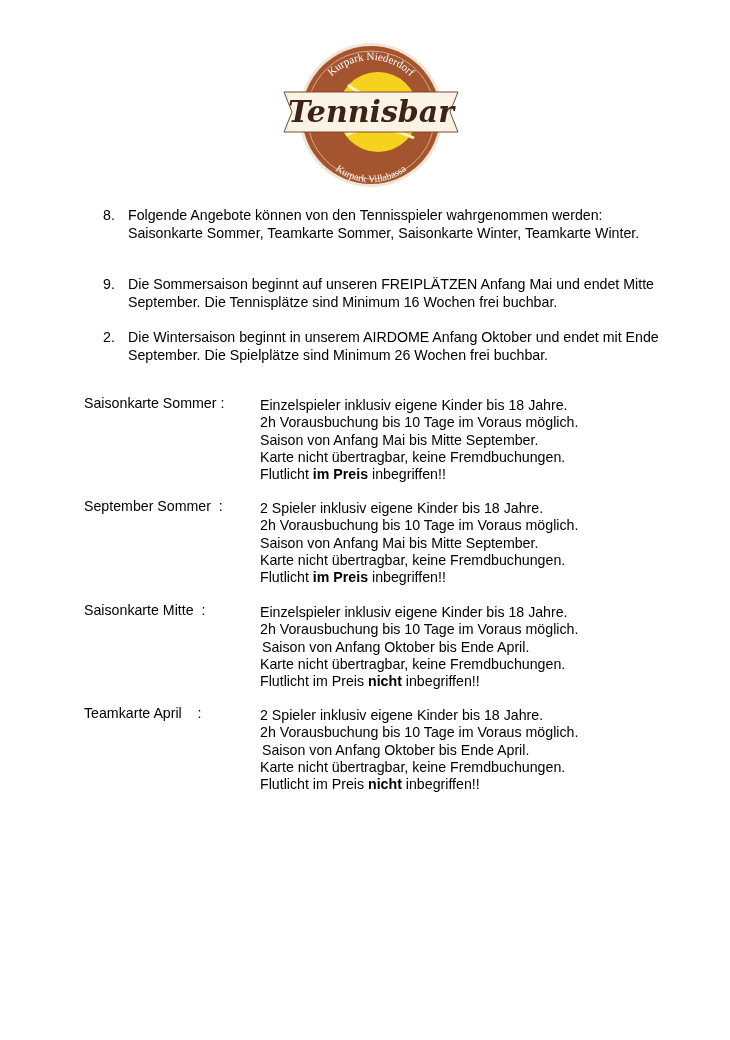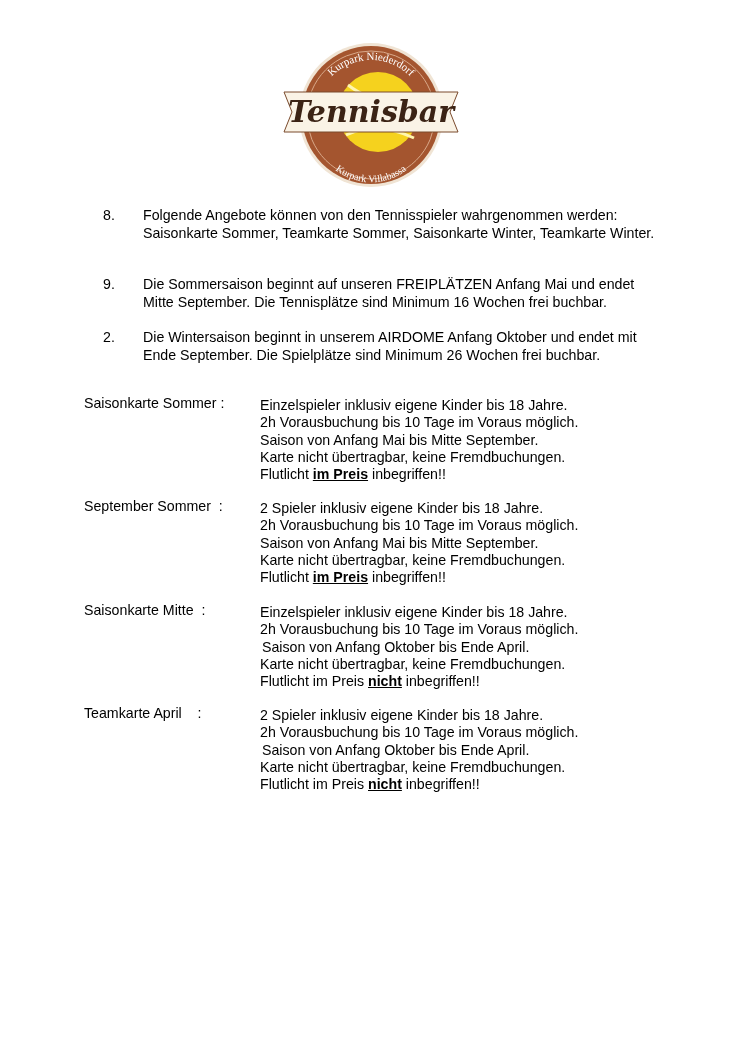--- a/index.html
+++ b/index.html
@@ -4,26 +4,26 @@
   <style>
     html, body { margin: 0; padding: 0; background: #ffffff; }
     body {
       width: 730px; height: 1040px; position: relative; overflow: hidden;
       font-family: "Liberation Sans", sans-serif; color: #000; font-size: 14.2px;
     }
     .logo { position: absolute; left: 276px; top: 40px; width: 190px; height: 150px; }
     .numlist { position: absolute; left: 103px; width: 560px; }
     .numitem { display: flex; line-height: 17.5px; }
     .num { width: 25px; flex: none; }
-    .numtext { flex: 1; margin-left: 15px; }
+    .numtext { flex: 1; }
     .card { position: absolute; left: 84px; width: 580px; line-height: 17.3px; }
     .card-label { position: absolute; left: 0; top: 14px; width: 175px; white-space: pre; }
     .card-lines { position: absolute; left: 176px; top: 16px; }
     .card-line { white-space: nowrap; }
-    b { font-weight: bold; text-decoration: underline; }
+    b { font-weight: bold; }
   </style>
 </head>
 <body>
 
 <div class="logo">
   <svg width="190" height="150" viewBox="0 0 190 150">
     <defs>
       <path id="arcTop" d="M 40 75 A 55 55 0 0 1 150 75"></path>
       <path id="arcBot" d="M 38 95 A 58 58 0 0 0 152 95"></path>
     </defs>

